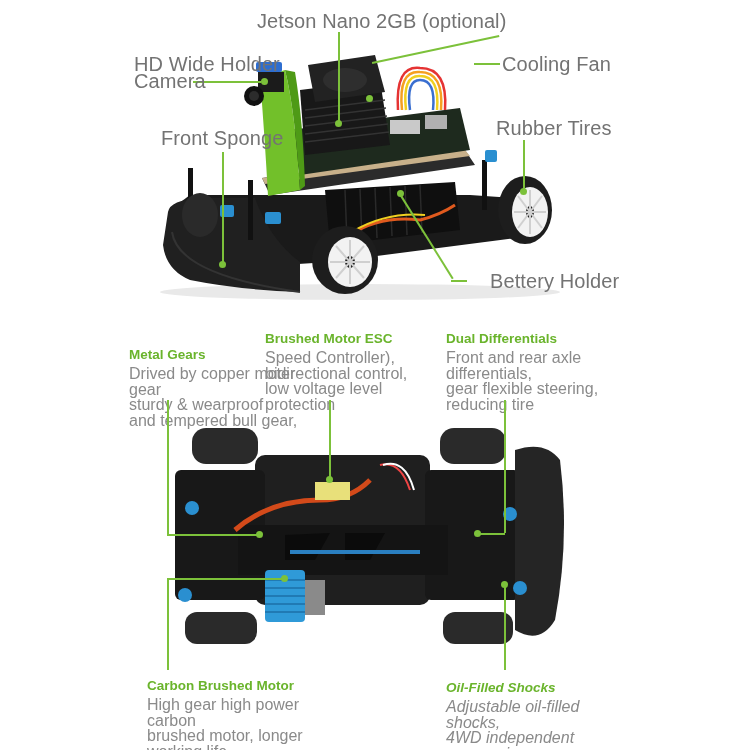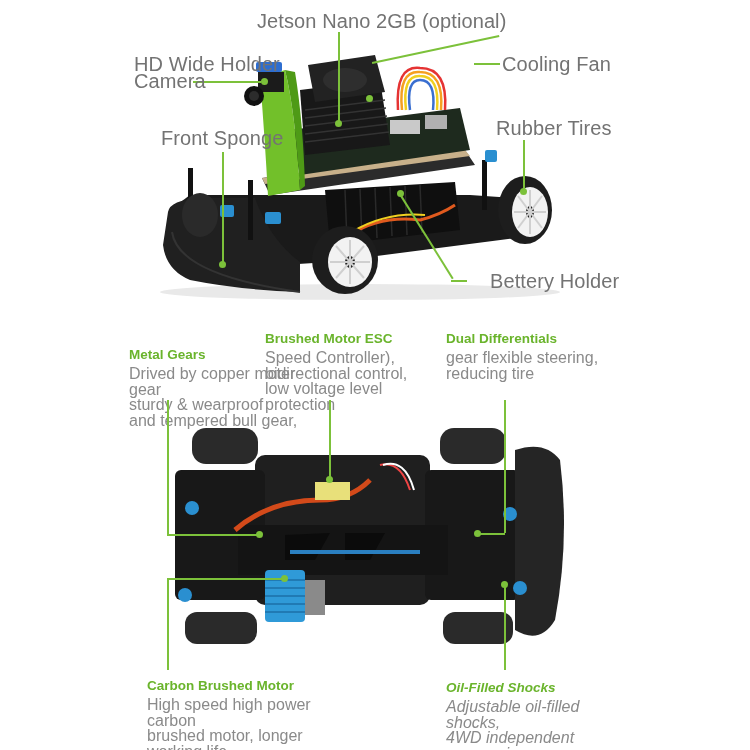--- a/index.html
+++ b/index.html
@@ -128,20 +128,21 @@
   <div class="feat-desc">sturdy &amp; wearproof</div>
   <div class="feat-desc">and tempered bull gear,</div>
 </div>
 <div class="feat" style="left:265px;top:331px;">
   <div class="feat-title">Brushed Motor ESC</div>
   <div class="feat-desc">Speed Controller), bidirectional control,</div>
   <div class="feat-desc">low voltage level protection</div>
 </div>
 <div class="feat" style="left:446px;top:331px;">
   <div class="feat-title">Dual Differentials</div>
+  <div class="feat-desc">Front and rear axle differentials,</div>
   <div class="feat-desc">gear flexible steering, reducing tire</div>
 </div>
 
 <svg width="750" height="260" style="left:0;top:420px;">
 
   <rect x="192" y="8" width="66" height="36" rx="14" fill="#2a2a2a"></rect>
   <rect x="440" y="8" width="66" height="36" rx="14" fill="#2a2a2a"></rect>
   <rect x="185" y="192" width="72" height="32" rx="12" fill="#2a2a2a"></rect>
   <rect x="443" y="192" width="70" height="32" rx="12" fill="#2a2a2a"></rect>
 
@@ -187,21 +188,21 @@
 <div class="lead" style="left:476px;top:533px;width:29px;height:1.5px;"></div>
 <div class="dot" style="left:474px;top:530px;"></div>
 <div class="lead" style="left:167px;top:578px;width:117px;height:1.5px;"></div>
 <div class="lead" style="left:167px;top:578px;width:1.5px;height:92px;"></div>
 <div class="dot" style="left:281px;top:575px;"></div>
 <div class="lead" style="left:504px;top:584px;width:1.5px;height:86px;"></div>
 <div class="dot" style="left:501px;top:581px;"></div>
 
 <div class="feat" style="left:147px;top:678px;">
   <div class="feat-title">Carbon Brushed Motor</div>
-  <div class="feat-desc">High speed high power carbon</div>
+  <div class="feat-desc">High gear high power carbon</div>
   <div class="feat-desc">brushed motor, longer working life,</div>
   <div class="feat-desc">stable performance</div>
 </div>
 <div class="feat" style="left:446px;top:680px;font-style:italic;">
   <div class="feat-title">Oil-Filled Shocks</div>
   <div class="feat-desc">Adjustable oil-filled shocks,</div>
   <div class="feat-desc">4WD independent suspension</div>
 </div>
 
 </body></html>

